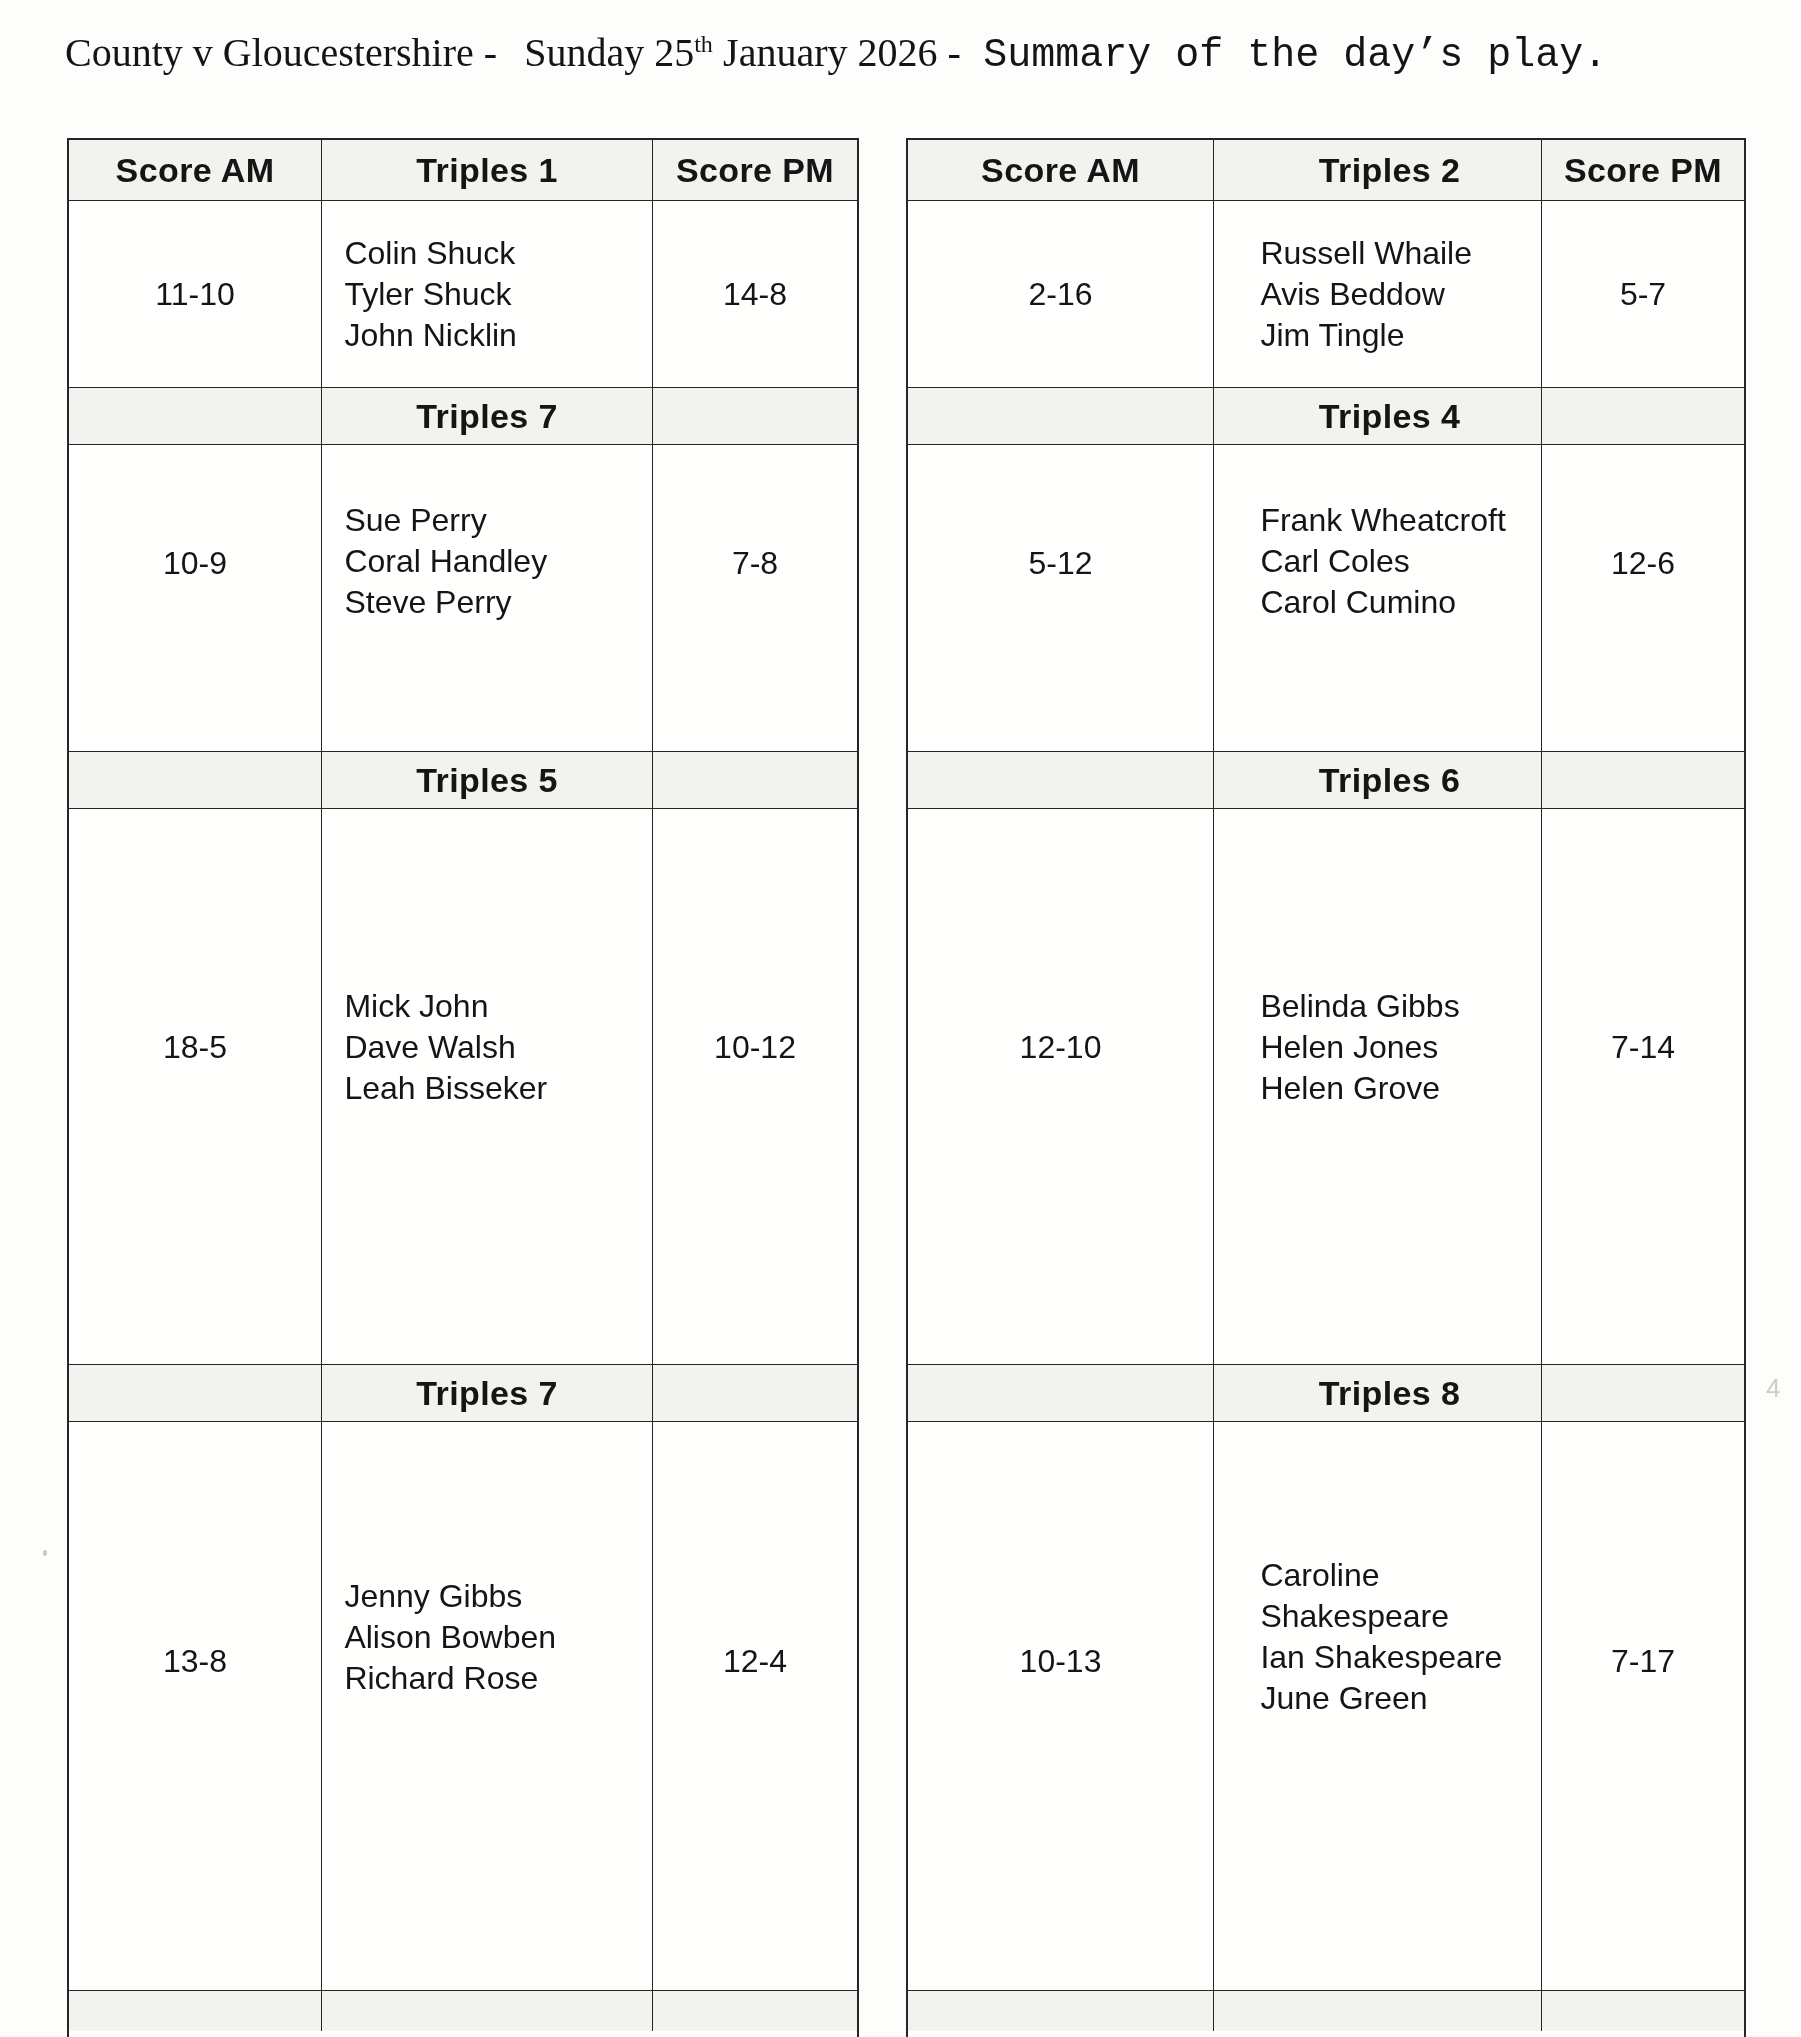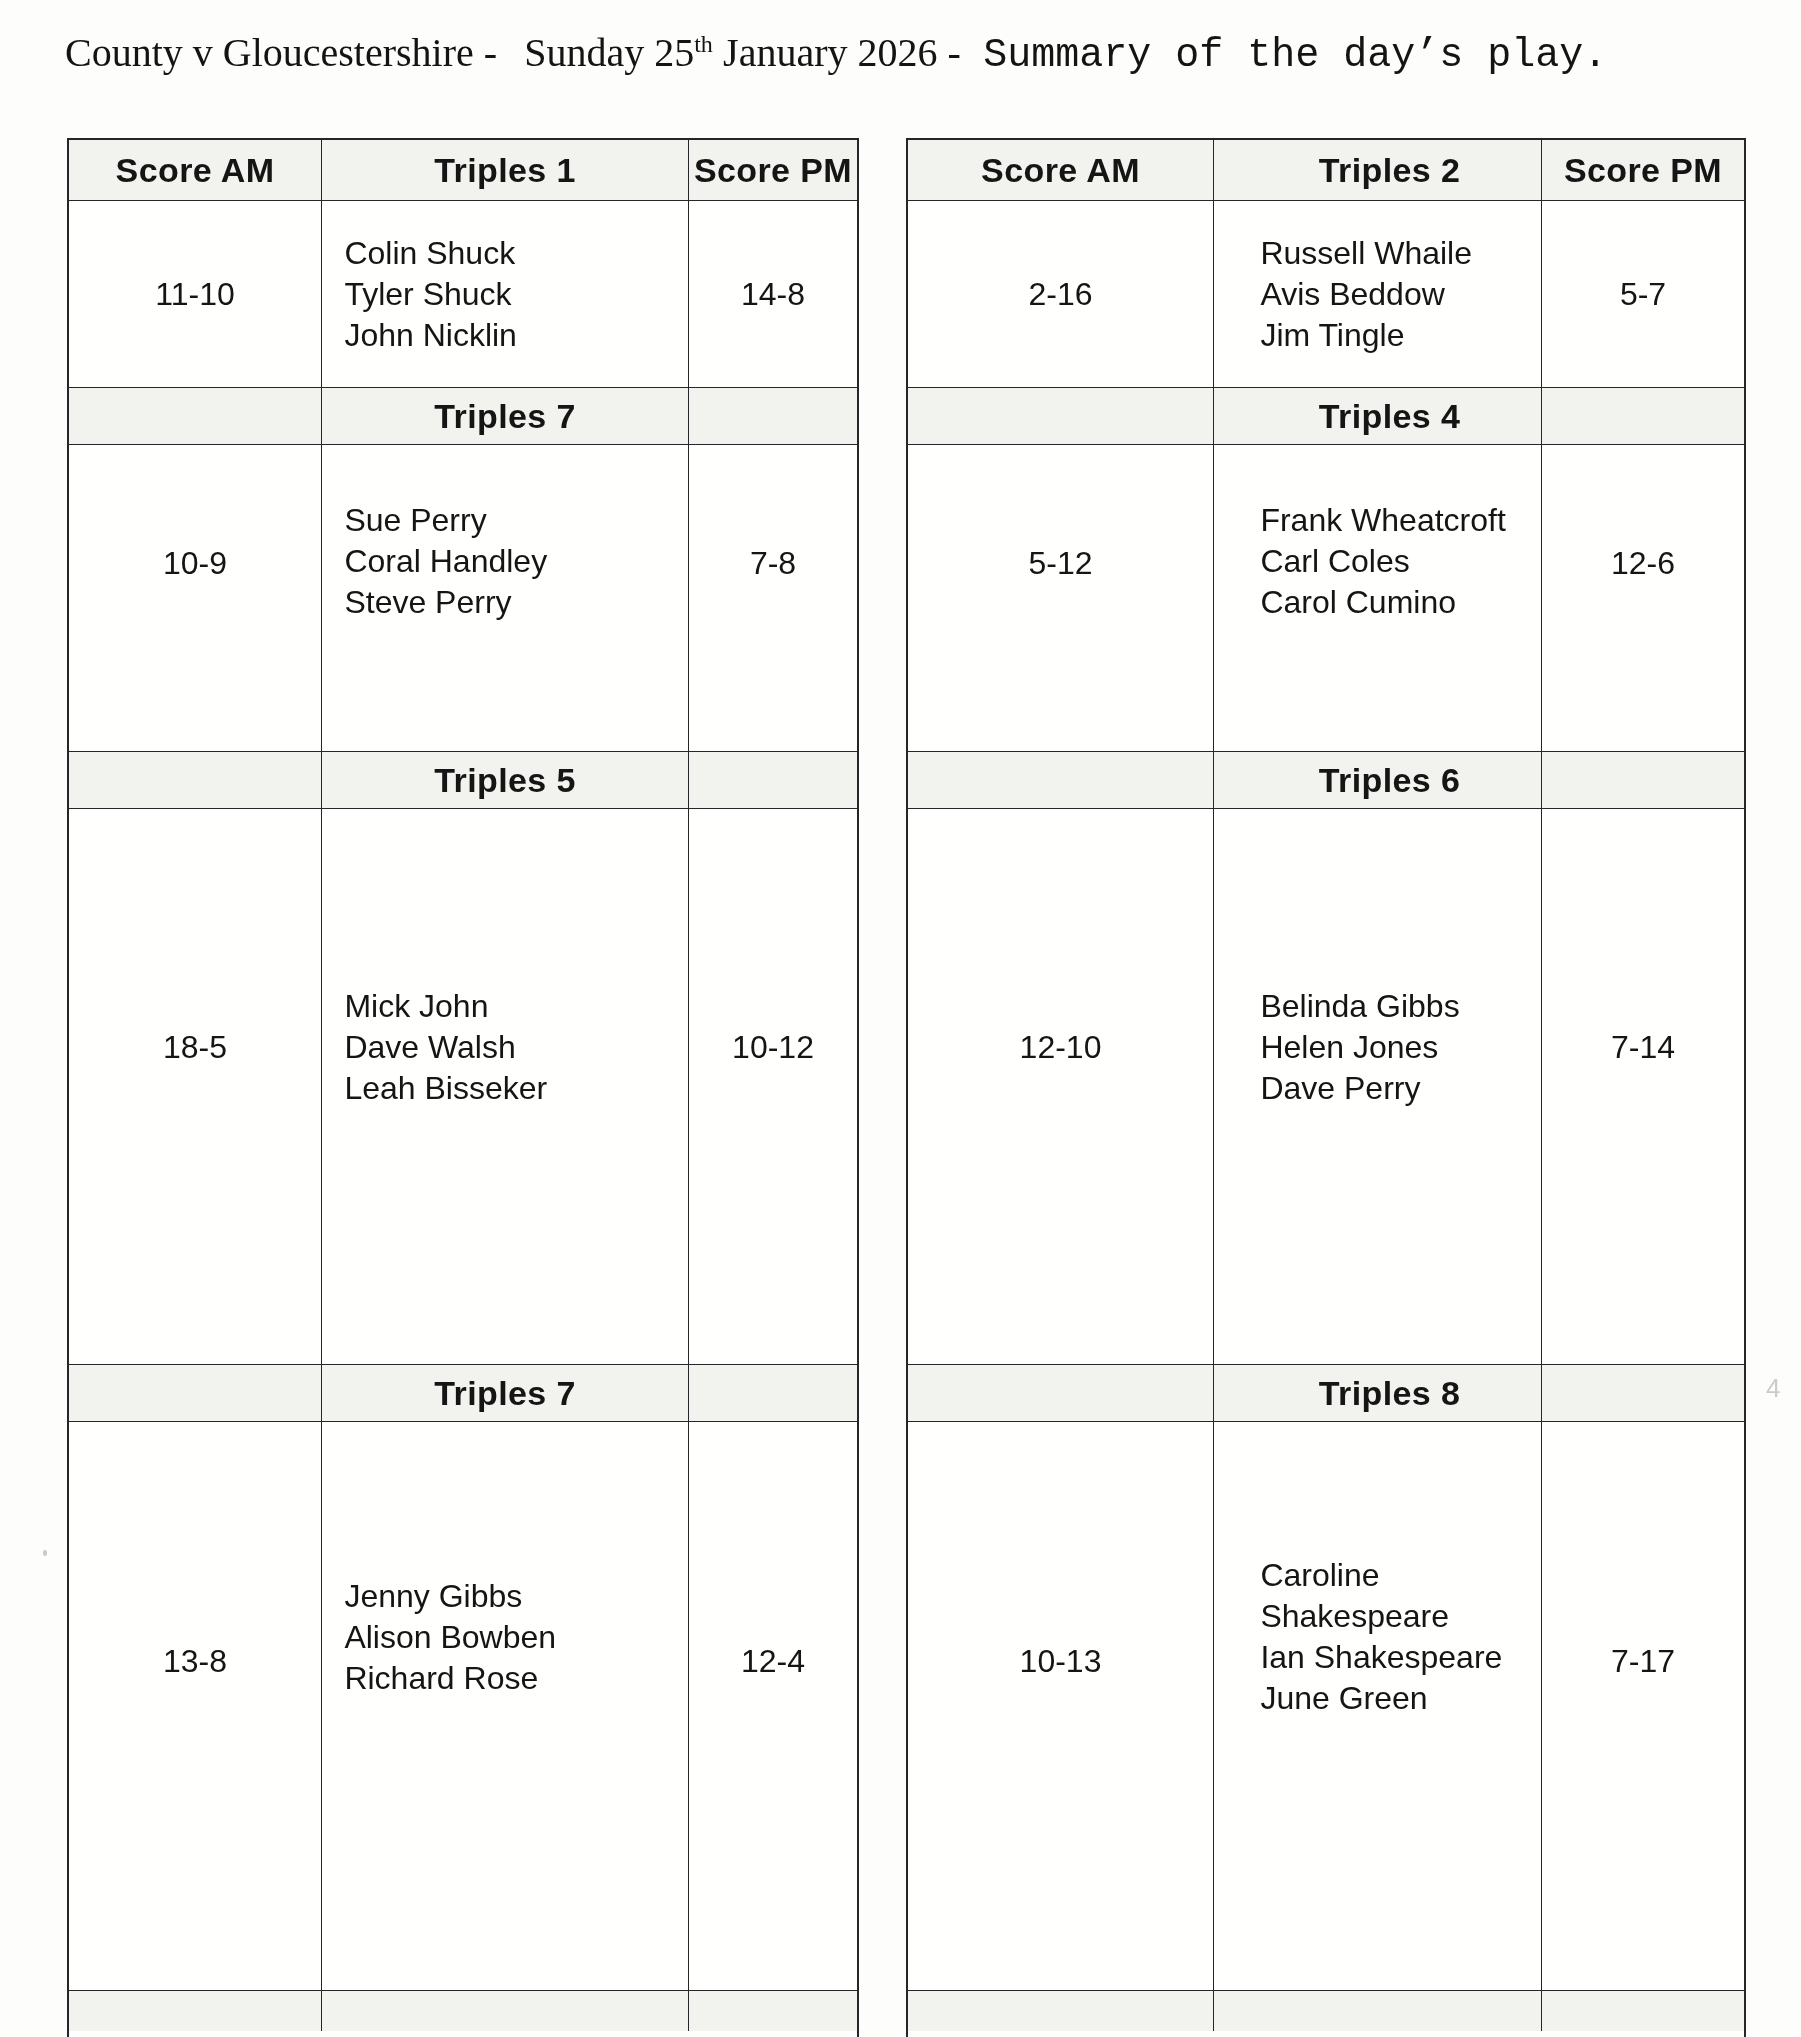--- a/index.html
+++ b/index.html
@@ -28,21 +28,21 @@
   .trow + .trow{border-top:1.7px solid #26262a;}
   .h-head{height:60px;}
   .h-r1{height:186px;}
   .h-sub{height:56px;}
   .h-r2{height:306px;}
   .h-r3{height:555px;}
   .h-r4{height:568px;}
   .h-cut{height:40px;}
   .c{display:flex;flex-direction:column;justify-content:center;align-items:center;min-width:0;}
   .lt .c1{width:252px;}
-  .lt .c2{width:368px;}
+  .lt .c2{width:332px;}
   .rt .c1{width:305px;}
   .rt .c2{width:329px;padding-left:24px;}
   .c2{border-left:1.7px solid #26262a;border-right:1.7px solid #26262a;box-sizing:border-box;}
   .c3{flex:1;}
   .band{background:#f2f2ee;}
   .hdr{font-weight:bold;font-size:34px;letter-spacing:0.4px;}
   .score{font-size:32px;}
   .names{
     font-size:32px;line-height:41px;text-align:left;
     align-self:flex-start;margin-left:22.4px;max-width:284px;
@@ -220,21 +220,21 @@
   </div>
 
   <div class="trow h-r3 r3">
     <div class="c c1">
         <div class="score">12-10</div>
       </div>
     <div class="c c2">
         <div class="names">
       <div>Belinda Gibbs</div>
       <div>Helen Jones</div>
-      <div>Dave Perry</div>
+      <div>Helen Grove</div>
     </div>
       </div>
     <div class="c c3">
         <div class="score">7-14</div>
       </div>
   </div>
 
   <div class="trow h-sub band">
     <div class="c c1"></div>
     <div class="c c2 hdr">Triples 8</div>

